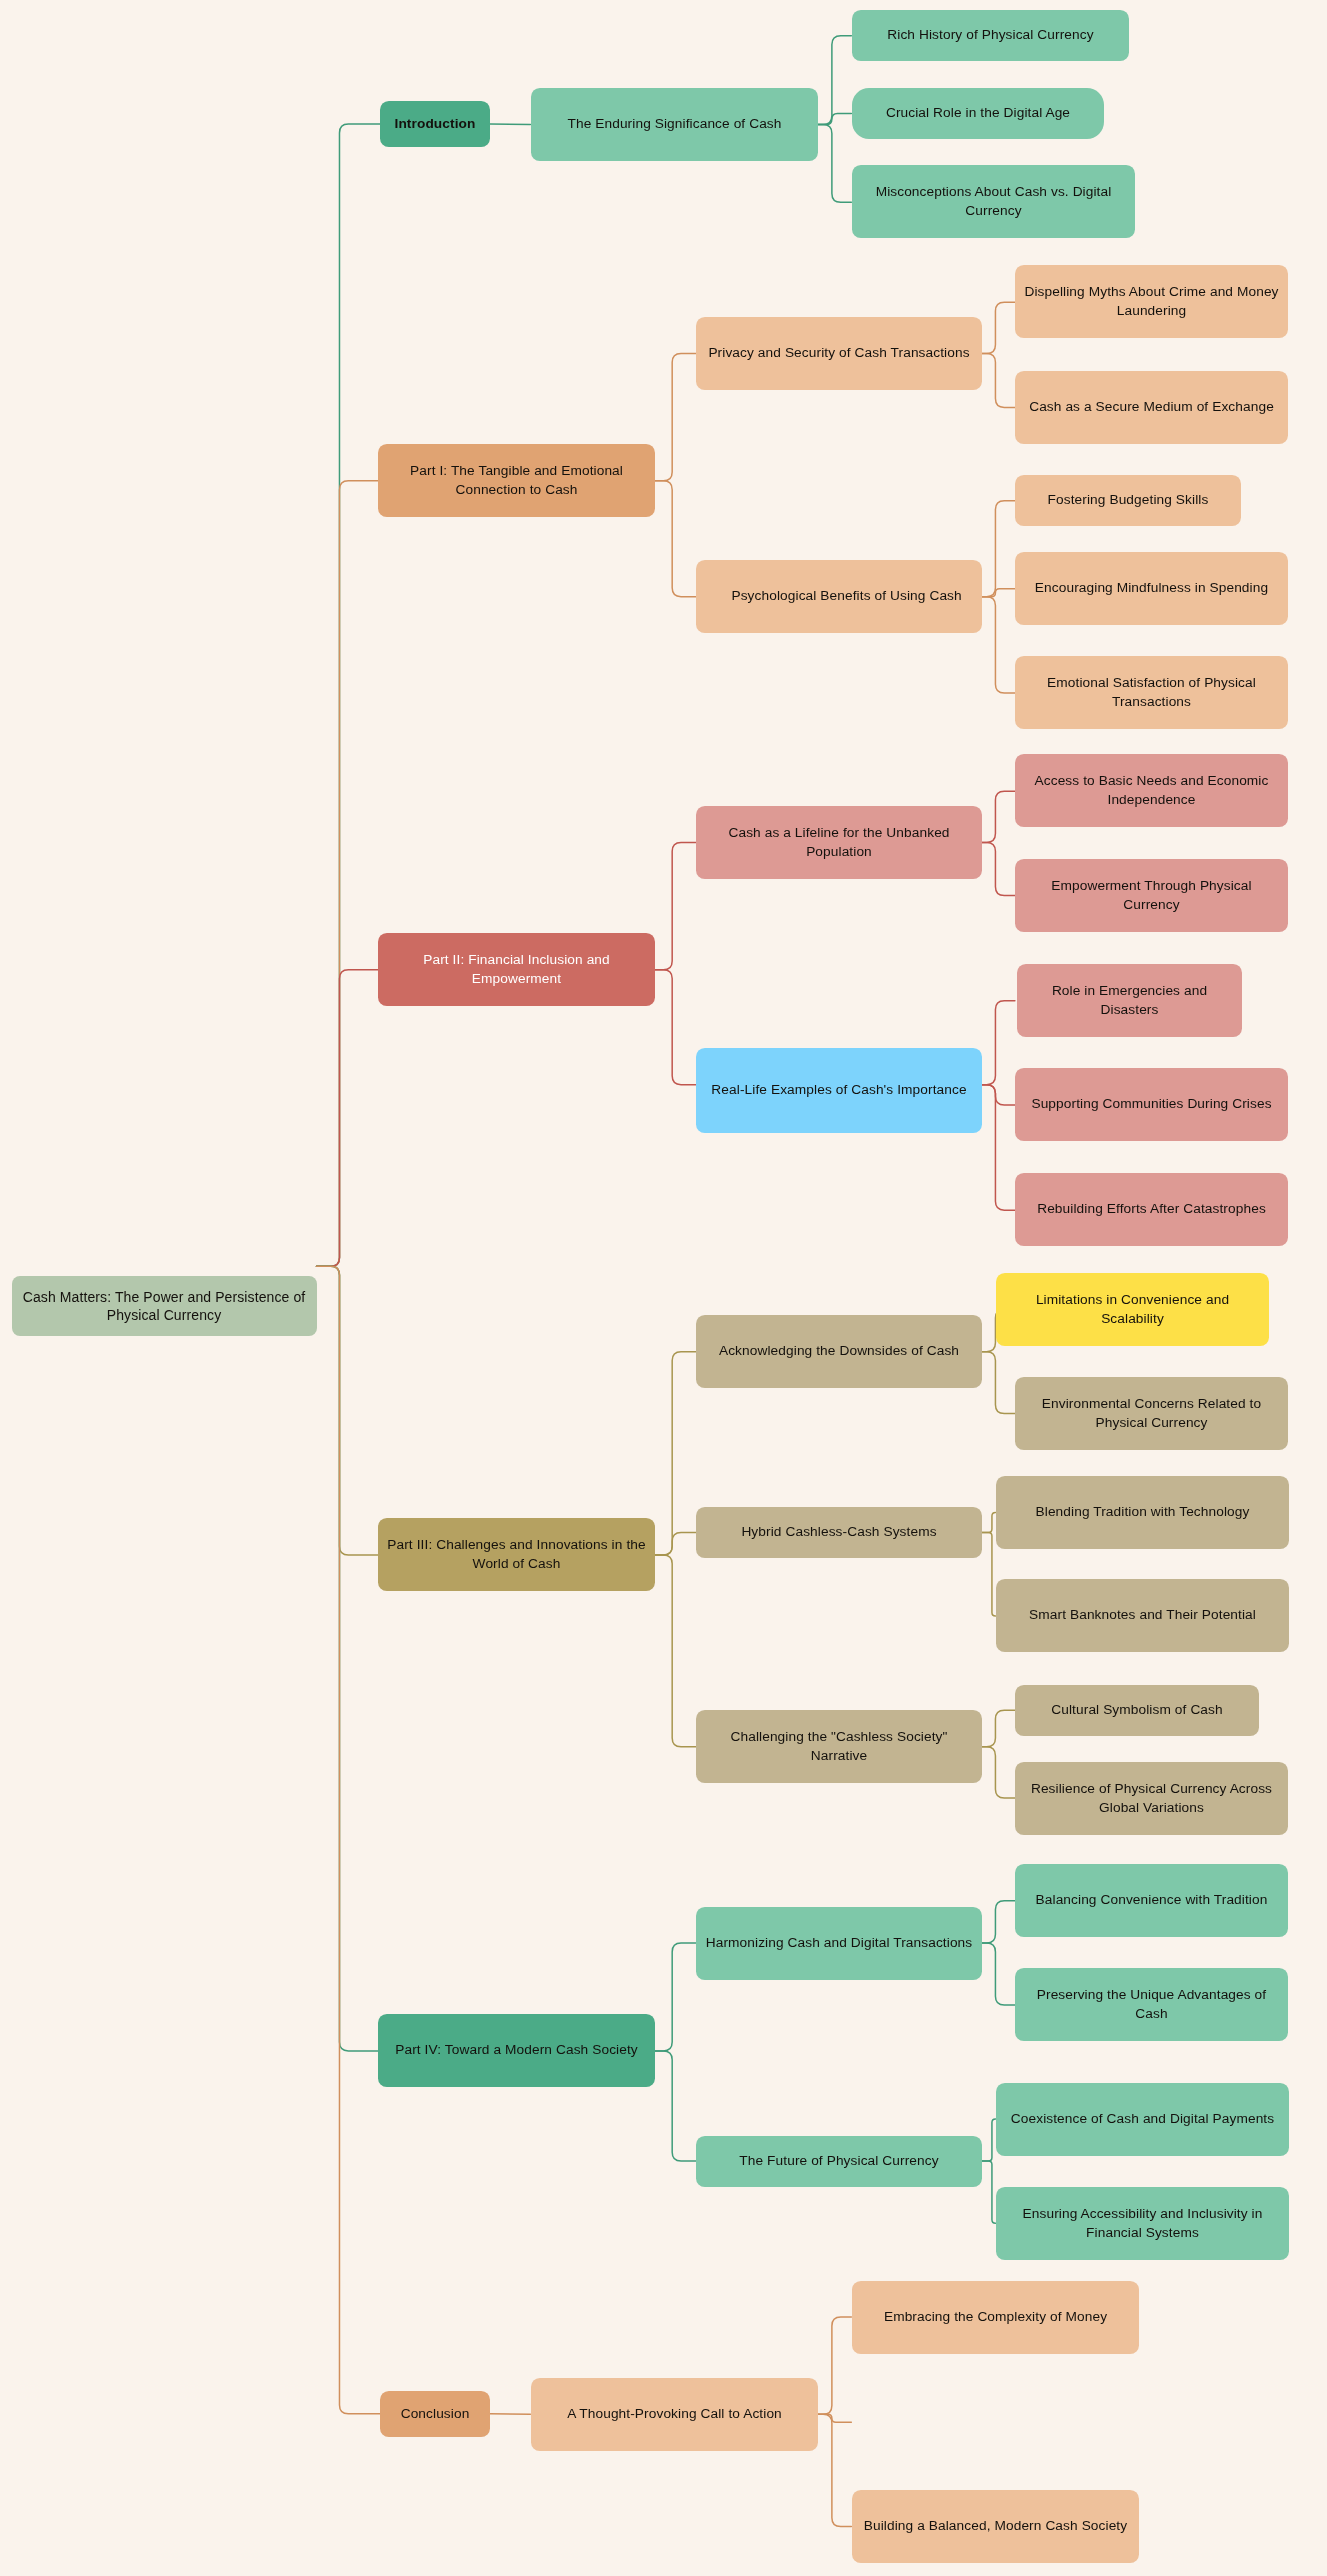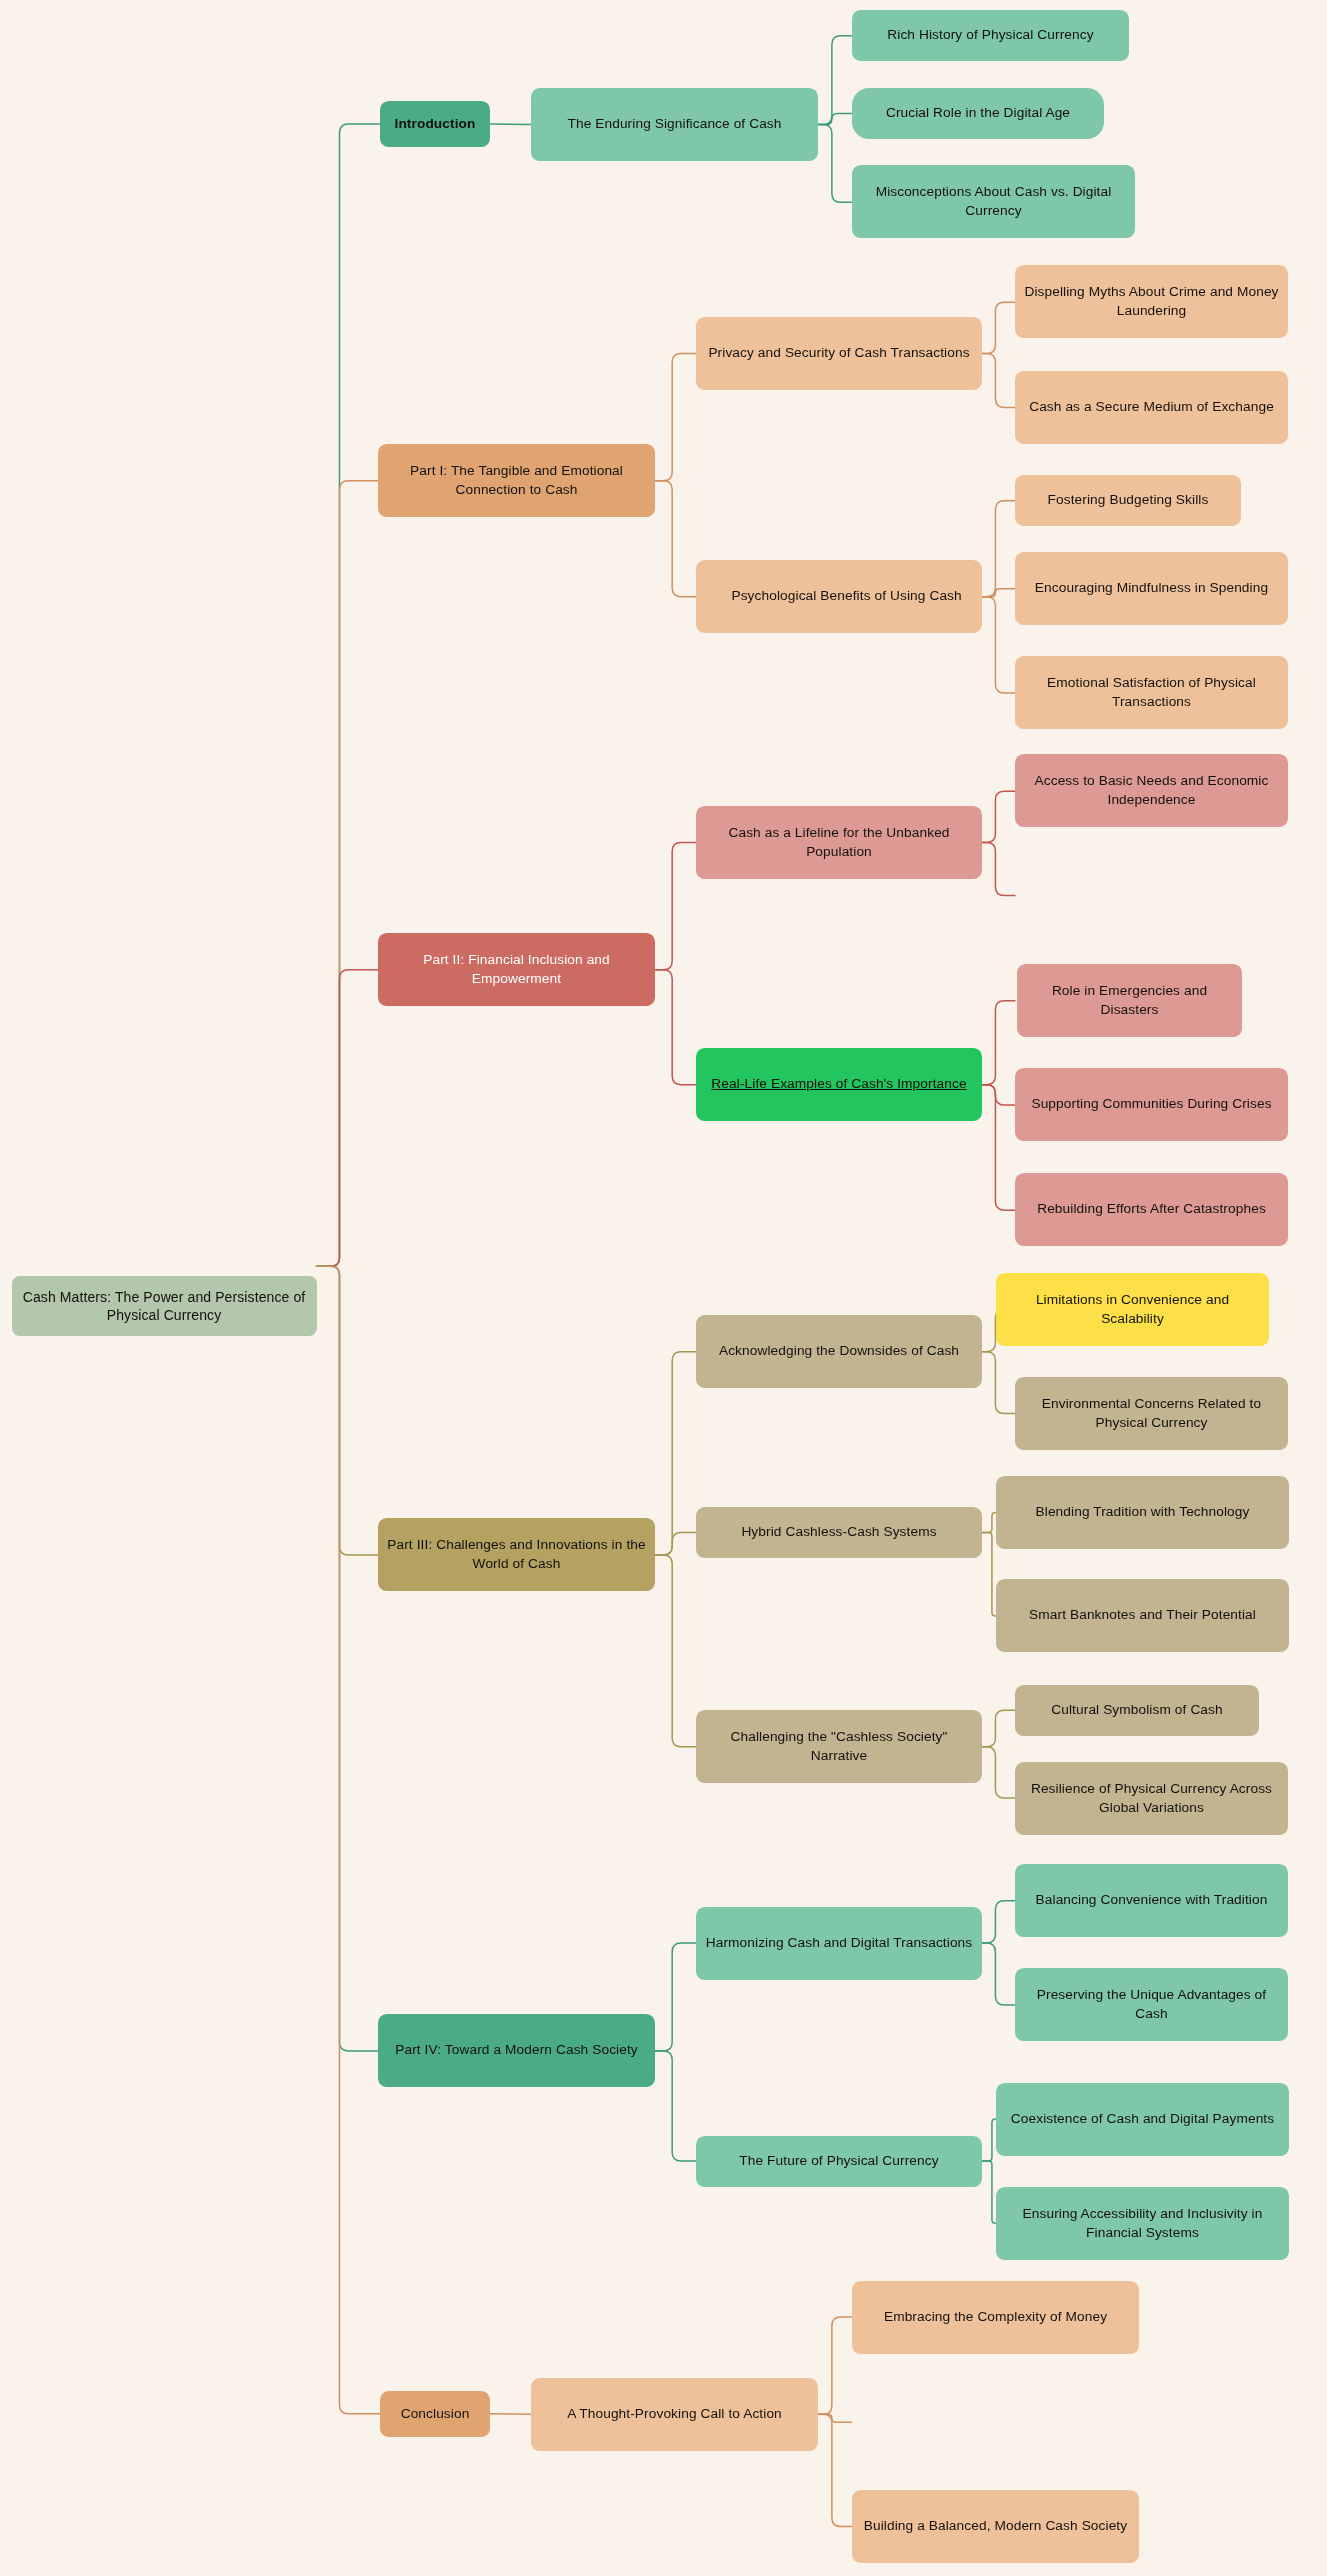--- a/index.html
+++ b/index.html
@@ -101,21 +101,22 @@
     <div class="node lvl2" style="left: 696px; top: 317px; width: 286px; height: 73px; background: rgb(238, 193, 155);">Privacy and Security of Cash Transactions</div>
     <div class="node lvl3" style="left: 1015px; top: 265px; width: 273px; height: 73px; background: rgb(238, 193, 155);">Dispelling Myths About Crime and Money Laundering</div>
     <div class="node lvl3" style="left: 1015px; top: 371px; width: 273px; height: 73px; background: rgb(238, 193, 155);">Cash as a Secure Medium of Exchange</div>
     <div class="node lvl2" style="left: 696px; top: 560px; width: 286px; height: 73px; background: rgb(238, 193, 155); padding-left: 24px;">Psychological Benefits of Using Cash</div>
     <div class="node lvl3" style="left: 1015px; top: 475px; width: 226px; height: 51px; background: rgb(238, 193, 155);">Fostering Budgeting Skills</div>
     <div class="node lvl3" style="left: 1015px; top: 552px; width: 273px; height: 73px; background: rgb(238, 193, 155);">Encouraging Mindfulness in Spending</div>
     <div class="node lvl3" style="left: 1015px; top: 656px; width: 273px; height: 73px; background: rgb(238, 193, 155);">Emotional Satisfaction of Physical Transactions</div>
     <div class="node lvl1 white-text" style="left: 378px; top: 933px; width: 277px; height: 73px; background: rgb(204, 107, 98);">Part II: Financial Inclusion and Empowerment</div>
     <div class="node lvl2" style="left: 696px; top: 806px; width: 286px; height: 73px; background: rgb(221, 154, 148);">Cash as a Lifeline for the Unbanked Population</div>
     <div class="node lvl3" style="left: 1015px; top: 754px; width: 273px; height: 73px; background: rgb(221, 154, 148);">Access to Basic Needs and Economic Independence</div>
-    <div class="node lvl2" style="left: 696px; top: 1048px; width: 286px; height: 73px; background: #22c55e; text-decoration: underline;">Real-Life Examples of Cash's Importance</div>
+    <div class="node lvl3" style="left: 1015px; top: 859px; width: 273px; height: 73px; background: rgb(221, 154, 148);">Empowerment Through Physical Currency</div>
+    <div class="node lvl2" style="left: 696px; top: 1048px; width: 286px; height: 85px; background: #7dd3fc;">Real-Life Examples of Cash's Importance</div>
     <div class="node lvl3" style="left: 1017px; top: 964px; width: 225px; height: 73px; background: rgb(221, 154, 148);">Role in Emergencies and Disasters</div>
     <div class="node lvl3" style="left: 1015px; top: 1068px; width: 273px; height: 73px; background: rgb(221, 154, 148);">Supporting Communities During Crises</div>
     <div class="node lvl3" style="left: 1015px; top: 1173px; width: 273px; height: 73px; background: rgb(221, 154, 148);">Rebuilding Efforts After Catastrophes</div>
     <div class="node lvl1" style="left: 378px; top: 1518px; width: 277px; height: 73px; background: rgb(181, 161, 97);">Part III: Challenges and Innovations in the World of Cash</div>
     <div class="node lvl2" style="left: 696px; top: 1315px; width: 286px; height: 73px; background: rgb(194, 180, 145);">Acknowledging the Downsides of Cash</div>
     <div class="node lvl3" style="left: 996px; top: 1273px; width: 273px; height: 73px; background: #fde047;">Limitations in Convenience and Scalability</div>
     <div class="node lvl3" style="left: 1015px; top: 1377px; width: 273px; height: 73px; background: rgb(194, 180, 145);">Environmental Concerns Related to Physical Currency</div>
     <div class="node lvl2" style="left: 696px; top: 1507px; width: 286px; height: 51px; background: rgb(194, 180, 145);">Hybrid Cashless-Cash Systems</div>
     <div class="node lvl3" style="left: 996px; top: 1476px; width: 293px; height: 73px; background: rgb(194, 180, 145);">Blending Tradition with Technology</div>
     <div class="node lvl3" style="left: 996px; top: 1579px; width: 293px; height: 73px; background: rgb(194, 180, 145);">Smart Banknotes and Their Potential</div>

